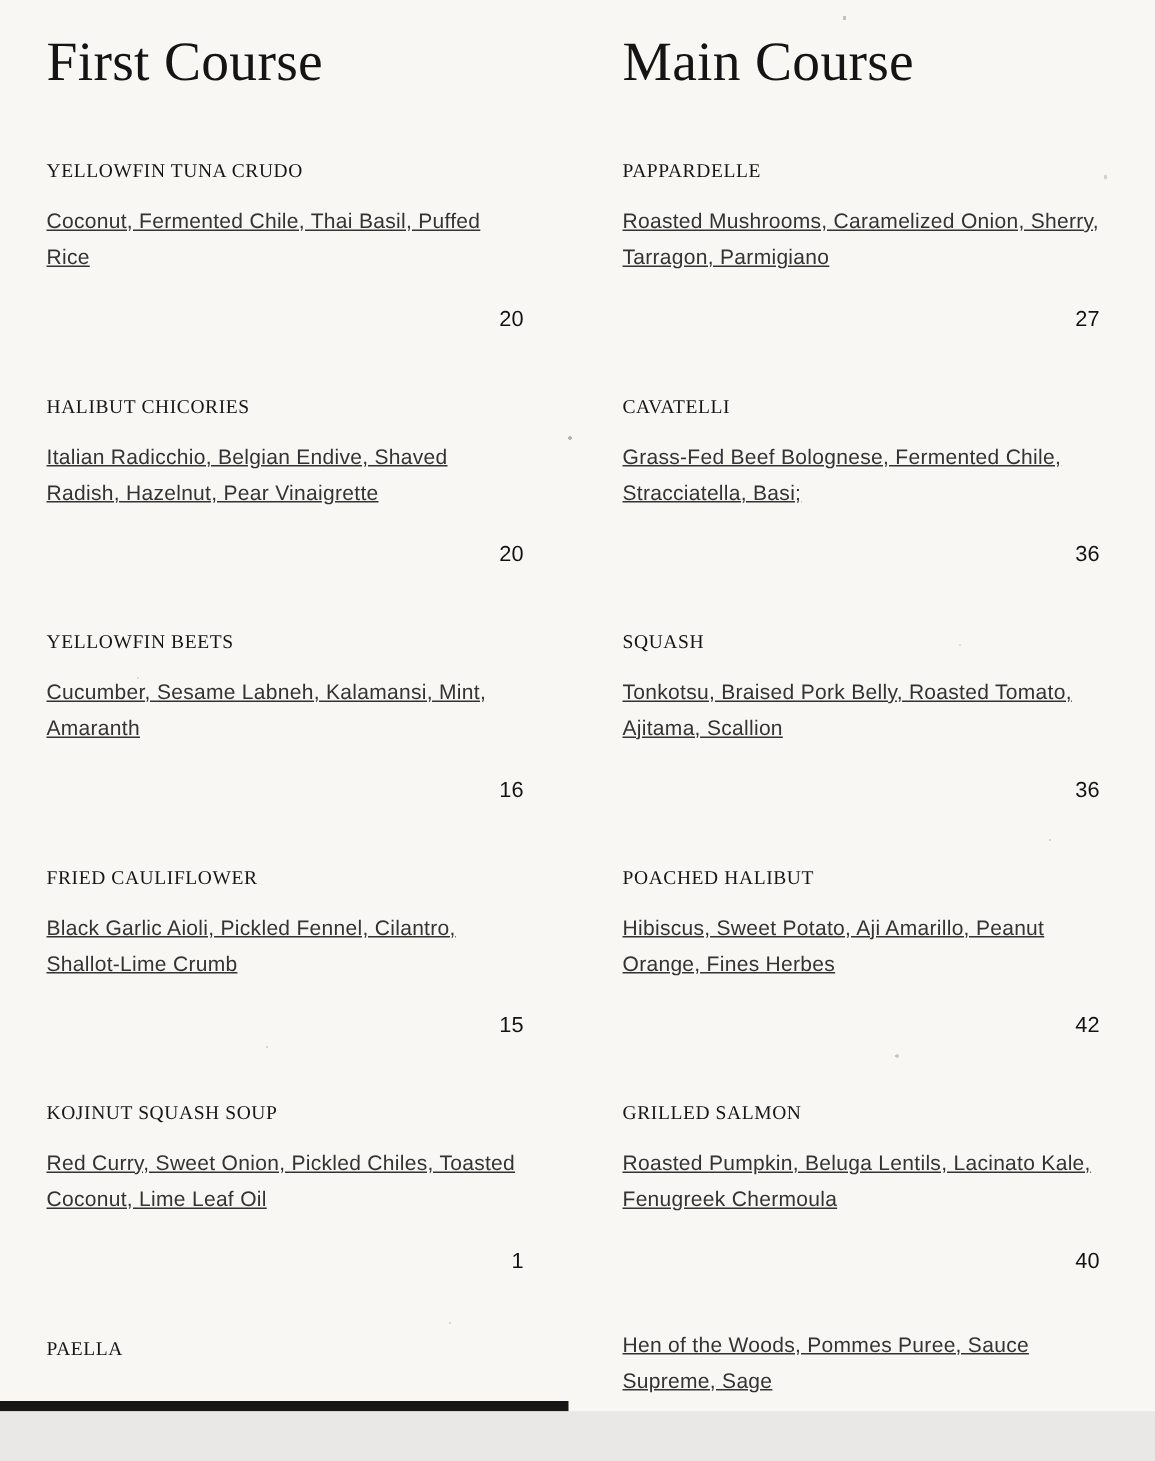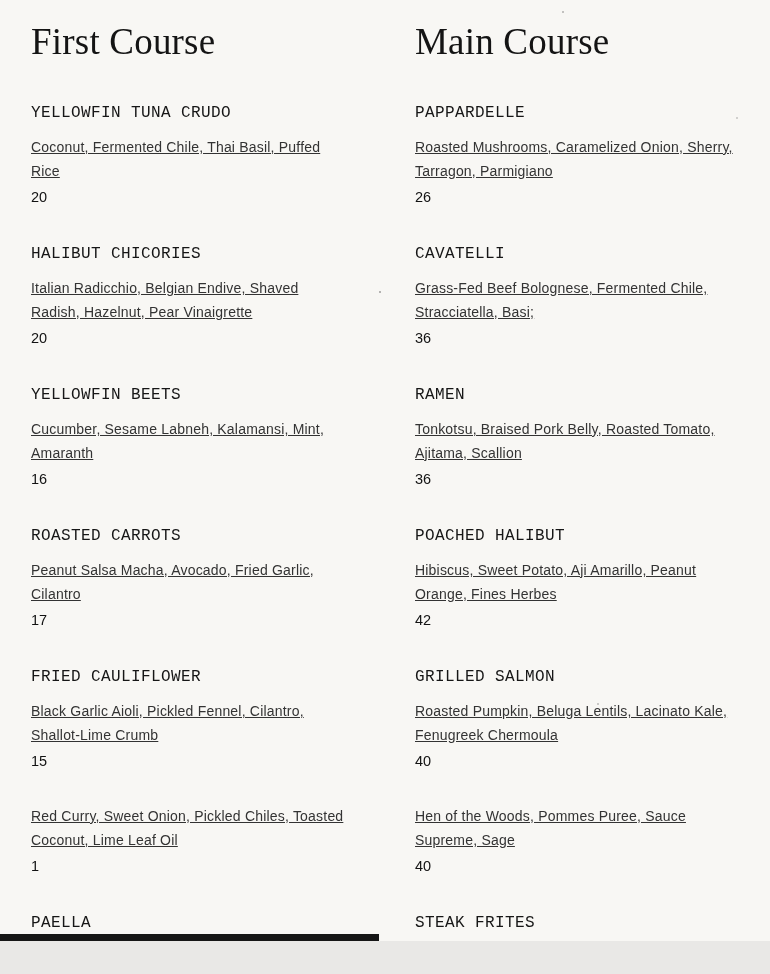--- a/index.html
+++ b/index.html
@@ -40,42 +40,43 @@
     font-size: 37px;
     line-height: 1.1;
     letter-spacing: 0.2px;
     color: #141414;
   }
   .item {
     margin: 0 0 31px 0;
   }
   .item-name {
     margin: 0 0 7px 0;
-    font-family: Liberation Mono, monospace;
+    font-family: Liberation Serif, serif;
     font-weight: 400;
-    font-size: 16px;
+    font-size: 13px;
     line-height: 29px;
     letter-spacing: 0.4px;
     color: #161616;
   }
   .item-desc {
     margin: 0;
     font-size: 14px;
     font-weight: 400;
     line-height: 24px;
     letter-spacing: 0.2px;
     color: #333333;
     text-decoration: underline;
   }
   .item-price {
-    margin-top: 2px;
+    margin-top: 18px;
     font-size: 14.5px;
     font-weight: 400;
     line-height: 24px;
     color: #121212;
+    text-align: right;
   }
   .bottom-strip {
     position: absolute;
     left: 0;
     bottom: 0;
     width: 379px;
     height: 7px;
     background: #161616;
   }
 </style>
@@ -99,60 +100,56 @@
         <p class="item-desc">Italian Radicchio, Belgian Endive, Shaved Radish, Hazelnut, Pear Vinaigrette</p>
         <div class="item-price">20</div>
       </article>
 
       <article class="item">
         <h3 class="item-name">YELLOWFIN BEETS</h3>
         <p class="item-desc">Cucumber, Sesame Labneh, Kalamansi, Mint, Amaranth</p>
         <div class="item-price">16</div>
       </article>
 
-      <article class="item">
-        <h3 class="item-name">ROASTED CARROTS</h3>
-        <p class="item-desc">Peanut Salsa Macha, Avocado, Fried Garlic, Cilantro</p>
-        <div class="item-price">17</div>
-      </article>
 
       <article class="item">
         <h3 class="item-name">FRIED CAULIFLOWER</h3>
         <p class="item-desc">Black Garlic Aioli, Pickled Fennel, Cilantro, Shallot-Lime Crumb</p>
         <div class="item-price">15</div>
       </article>
 
       <article class="item">
+        <h3 class="item-name">KOJINUT SQUASH SOUP</h3>
         <p class="item-desc">Red Curry, Sweet Onion, Pickled Chiles, Toasted Coconut, Lime Leaf Oil</p>
         <div class="item-price">1</div>
       </article>
 
       <article class="item">
         <h3 class="item-name">PAELLA</h3>
 
       </article>
     </section>
 
     <section class="column">
       <h2 class="section-title">Main Course</h2>
 
       <article class="item">
         <h3 class="item-name">PAPPARDELLE</h3>
         <p class="item-desc">Roasted Mushrooms, Caramelized Onion, Sherry, Tarragon, Parmigiano</p>
-        <div class="item-price">26</div>
+        <div class="item-price">27</div>
       </article>
 
       <article class="item">
         <h3 class="item-name">CAVATELLI</h3>
         <p class="item-desc">Grass-Fed Beef Bolognese, Fermented Chile, Stracciatella, Basi;</p>
         <div class="item-price">36</div>
       </article>
 
       <article class="item">
-        <h3 class="item-name">RAMEN</h3>
+        <h3 class="item-name">SQUASH</h3>
         <p class="item-desc">Tonkotsu, Braised Pork Belly, Roasted Tomato, Ajitama, Scallion</p>
         <div class="item-price">36</div>
       </article>
 
       <article class="item">
         <h3 class="item-name">POACHED HALIBUT</h3>
         <p class="item-desc">Hibiscus, Sweet Potato, Aji Amarillo, Peanut Orange, Fines Herbes</p>
         <div class="item-price">42</div>
       </article>
 

